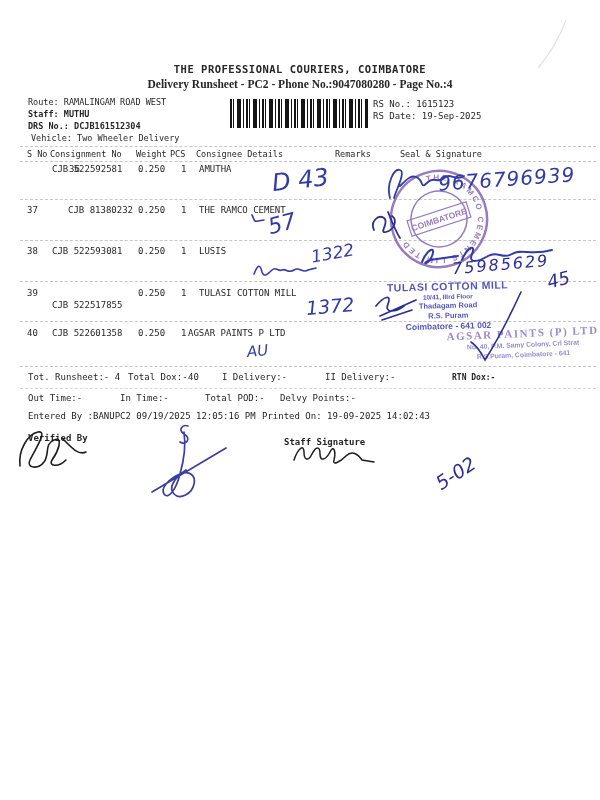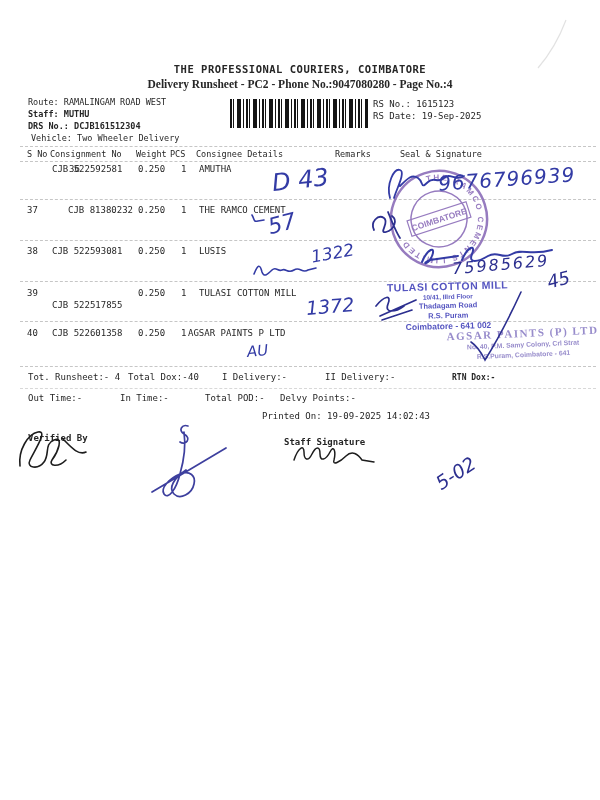--- a/index.html
+++ b/index.html
@@ -114,20 +114,21 @@
   <div class="t mono9" style="left:222px;top:372px;">I Delivery:-</div>
   <div class="t mono9" style="left:325px;top:372px;">II Delivery:-</div>
   <div class="t mono9 b" style="left:452px;top:373px;font-size:8px;">RTN Dox:-</div>
   <div class="sep" style="top:388px;border-top-color:#d8d8d8;"></div>
 
   <div class="t mono9" style="left:28px;top:393px;">Out Time:-</div>
   <div class="t mono9" style="left:120px;top:393px;">In Time:-</div>
   <div class="t mono9" style="left:205px;top:393px;">Total POD:-</div>
   <div class="t mono9" style="left:280px;top:393px;">Delvy Points:-</div>
 
+  <div class="t mono9" style="left:28px;top:411px;">Entered By :BANUPC2 09/19/2025 12:05:16 PM</div>
   <div class="t mono9" style="left:262px;top:411px;">Printed On: 19-09-2025 14:02:43</div>
 
   <div class="t mono9 b" style="left:28px;top:433px;">Verified By</div>
   <div class="t mono9 b" style="left:284px;top:437px;">Staff Signature</div>
 
   <svg style="left:383px;top:163px;" width="112" height="112" viewBox="0 0 112 112">
     <g transform="rotate(-18 56 56)" opacity="0.8">
       <circle cx="56" cy="56" r="48" fill="none" stroke="#7d5bb0" stroke-width="2.5"></circle>
       <circle cx="56" cy="56" r="28" fill="none" stroke="#7d5bb0" stroke-width="1.5"></circle>
       <rect x="25" y="48" width="62" height="16" fill="none" stroke="#7d5bb0" stroke-width="1.2"></rect>

